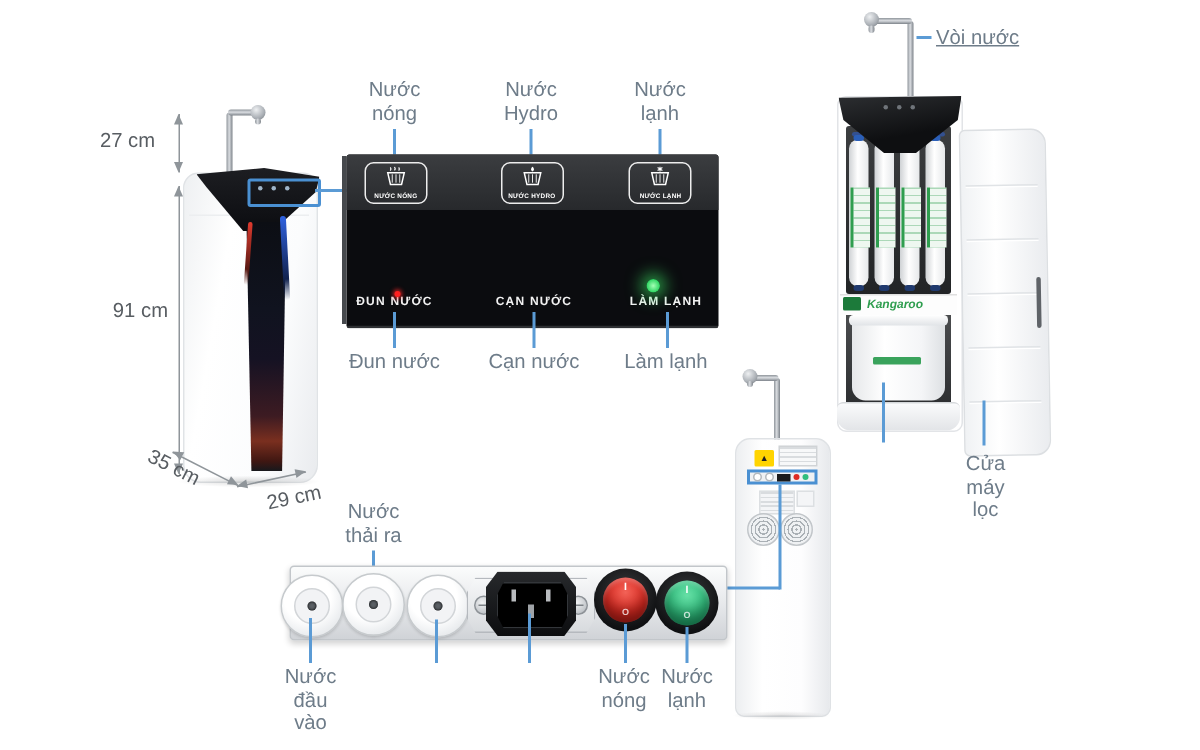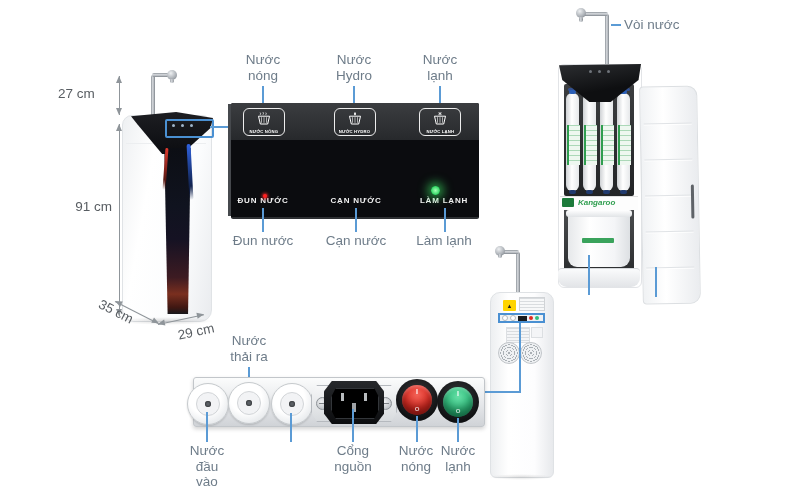--- a/index.html
+++ b/index.html
@@ -101,21 +101,21 @@
   <div class="abs" style="left:188px;top:144px;width:4px;height:56px;border-radius:2px;transform:rotate(-3deg);
        background:linear-gradient(180deg,#2f62e0,#12234f 75%,transparent);"></div>
   <div class="abs" style="left:165px;top:119px;width:45px;height:15px;border:2px solid #4a90d2;border-radius:2px;"></div>
   <div class="abs" style="left:172px;top:124px;width:3px;height:3px;border-radius:50%;background:#9fb4c8;"></div>
   <div class="abs" style="left:181px;top:124px;width:3px;height:3px;border-radius:50%;background:#9fb4c8;"></div>
   <div class="abs" style="left:190px;top:124px;width:3px;height:3px;border-radius:50%;background:#9fb4c8;"></div>
   <div class="abs" style="left:118px;top:317px;width:96px;height:8px;border-radius:50%;
        background:radial-gradient(ellipse,rgba(0,0,0,0.14),transparent 70%);"></div>
 
   <div class="arrv" style="left:119px;top:76px;height:39px;"></div>
-  <div class="dim" style="left:58px;top:86px;width:54px;text-align:left;">27 cm</div>
+  <div class="dim" style="left:58px;top:86px;width:54px;text-align:center;">27 cm</div>
   <div class="arrv" style="left:119px;top:124px;height:192px;"></div>
   <div class="dim" style="left:58px;top:199px;width:54px;text-align:right;">91 cm</div>
   <div class="arrd" style="left:115px;top:301px;width:49px;transform:rotate(27deg);"></div>
   <div class="dim" style="left:88px;top:304px;width:56px;text-align:center;transform:rotate(27deg);">35 cm</div>
   <div class="arrd" style="left:158px;top:324px;width:47px;transform:rotate(-12deg);"></div>
   <div class="dim" style="left:168px;top:324px;width:56px;text-align:center;transform:rotate(-12deg);">29 cm</div>
 
   <div class="clh" style="left:210px;top:126px;width:21px;"></div>
 
   <div class="callout" style="left:236px;top:52px;width:54px;">Nước
@@ -173,21 +173,21 @@
   <div class="clv" style="left:444px;top:208px;height:24px;"></div>
   <div class="callout" style="left:231px;top:233px;width:64px;">Đun nước</div>
   <div class="callout" style="left:324px;top:233px;width:64px;">Cạn nước</div>
   <div class="callout" style="left:412px;top:233px;width:64px;">Làm lạnh</div>
 
   <div class="pipe" style="left:605px;top:14px;width:4px;height:52px;"></div>
   <div class="pipeh" style="left:582px;top:12px;width:26px;height:4px;"></div>
   <div class="ball" style="left:576px;top:8px;width:10px;height:10px;"></div>
   <div class="pipe" style="left:579px;top:17px;width:4px;height:5px;"></div>
   <div class="clh" style="left:611px;top:24px;width:10px;"></div>
-  <div class="callout" style="left:624px;top:17px;width:70px;text-align:left;">Vòi nước</div>
+  <div class="callout" style="left:624px;top:17px;width:70px;text-align:left;text-decoration:underline;">Vòi nước</div>
 
   <div class="abs" style="left:558px;top:64px;width:82px;height:222px;background:#ffffff;border:1px solid #e2e4e7;
        border-radius:6px;"></div>
   <div class="abs" style="left:564px;top:84px;width:70px;height:112px;border-radius:2px;
        background:linear-gradient(180deg,#3c3e40,#222426);"></div>
   <div class="abs" style="left:568px;top:88px;width:62px;height:3px;background:#33508f;border-radius:2px;"></div>
   <div class="filter" style="left:566px;top:93px;">
       <div class="flab"></div>
     </div>
   <div class="filter" style="left:583px;top:93px;">
@@ -223,20 +223,23 @@
     <div class="doorline" style="top:36px;"></div>
     <div class="doorline" style="top:72px;"></div>
     <div class="doorline" style="top:108px;"></div>
     <div class="doorline" style="top:144px;"></div>
     <div class="doorline" style="top:180px;"></div>
     <div class="abs" style="right:4px;top:98px;width:3px;height:34px;background:#5f6368;border-radius:2px;"></div>
   </div>
 
   <div class="clv" style="left:588px;top:255px;height:40px;"></div>
   <div class="clv" style="left:655px;top:267px;height:30px;"></div>
+  <div class="callout" style="left:635px;top:301px;width:44px;">Cửa
+máy
+lọc</div>
 
   <div class="pipe" style="left:516px;top:252px;width:4px;height:42px;"></div>
   <div class="pipeh" style="left:499px;top:250px;width:20px;height:4px;"></div>
   <div class="ball" style="left:495px;top:246px;width:10px;height:10px;"></div>
   <div class="pipe" style="left:498px;top:254px;width:4px;height:4px;"></div>
   <div class="abs" style="left:490px;top:292px;width:62px;height:184px;border:1px solid #dfe2e5;
        border-radius:10px 10px 6px 6px;
        background:linear-gradient(90deg,#edeff1,#ffffff 28%,#fdfdfe 70%,#e7e9ec);"></div>
   <div class="abs" style="left:503px;top:300px;width:13px;height:11px;background:#ffd400;border-radius:1px;
        display:flex;align-items:center;justify-content:center;font-size:6px;color:#222;">▲</div>
@@ -298,20 +301,18 @@
 
   <div class="clv" style="left:206px;top:412px;height:30px;"></div>
   <div class="clv" style="left:290px;top:413px;height:29px;"></div>
   <div class="clv" style="left:352px;top:409px;height:33px;"></div>
   <div class="clv" style="left:416px;top:416px;height:26px;"></div>
   <div class="clv" style="left:457px;top:418px;height:24px;"></div>
 
   <div class="callout" style="left:183px;top:443px;width:48px;">Nước
 đầu
 vào</div>
-  <div class="callout" style="left:327px;top:443px;width:52px;">Cổng
-nguồn</div>
   <div class="callout" style="left:392px;top:443px;width:48px;">Nước
 nóng</div>
   <div class="callout" style="left:434px;top:443px;width:48px;">Nước
 lạnh</div>
 
 </div>
 
 </body></html>

